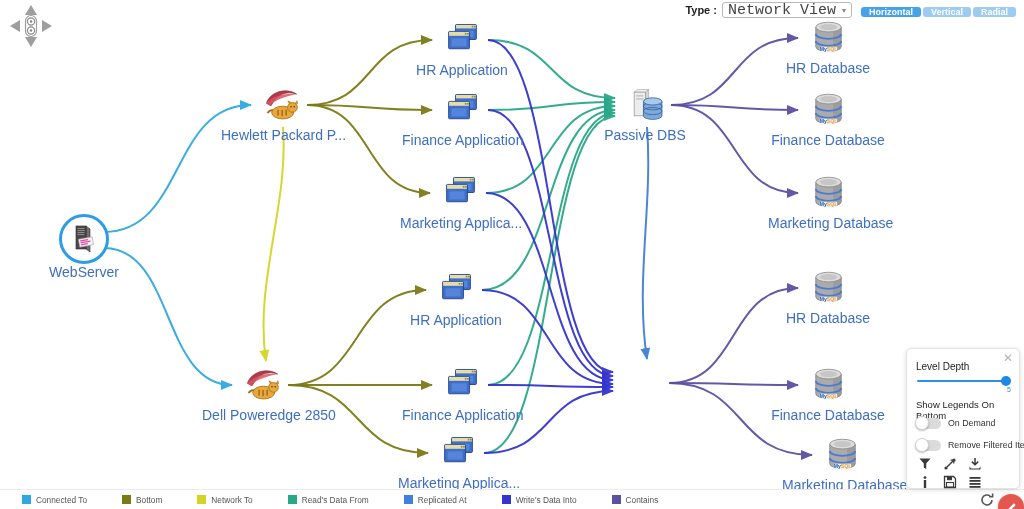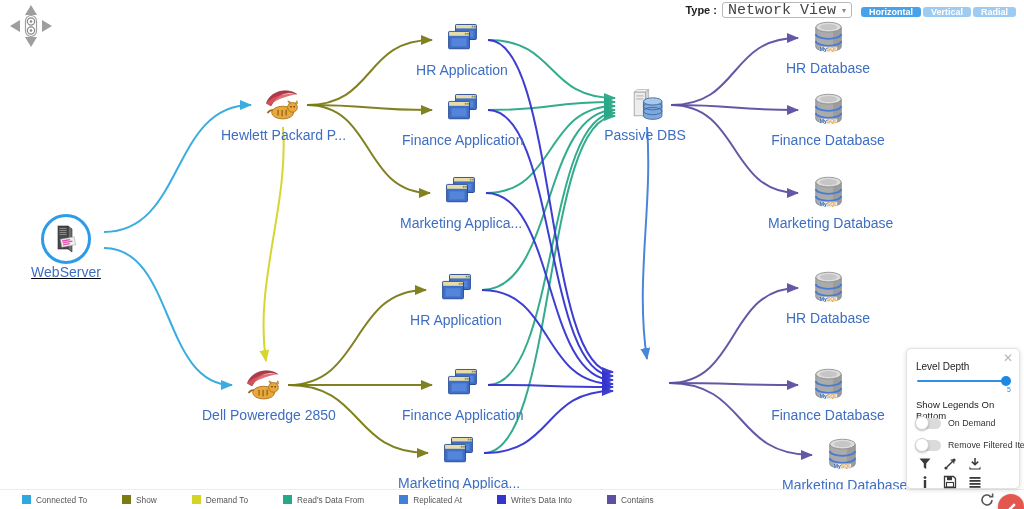--- a/index.html
+++ b/index.html
@@ -164,21 +164,21 @@
     <path d="M484,453 C554.95,453 542.05,391 613,391" fill="none" stroke="#3434CF" stroke-width="2" opacity="0.95" marker-end="url(#arr-writes_data_into)"></path>
     <path d="M647,127 C653,205 635,281 647,359" fill="none" stroke="#4080D8" stroke-width="2" opacity="0.95" marker-end="url(#arr-replicated_at)"></path>
     <path d="M671,105 C740.85,105 728.15,38 798,38" fill="none" stroke="#5B50A2" stroke-width="2" opacity="0.95" marker-end="url(#arr-contains)"></path>
     <path d="M671,105 C740.85,105 728.15,110 798,110" fill="none" stroke="#5B50A2" stroke-width="2" opacity="0.95" marker-end="url(#arr-contains)"></path>
     <path d="M671,105 C740.85,105 728.15,193 798,193" fill="none" stroke="#5B50A2" stroke-width="2" opacity="0.95" marker-end="url(#arr-contains)"></path>
     <path d="M669,383 C739.95,383 727.05,288 798,288" fill="none" stroke="#5B50A2" stroke-width="2" opacity="0.95" marker-end="url(#arr-contains)"></path>
     <path d="M669,383 C739.95,383 727.05,385 798,385" fill="none" stroke="#5B50A2" stroke-width="2" opacity="0.95" marker-end="url(#arr-contains)"></path>
     <path d="M669,383 C747.65,383 733.35,455 812,455" fill="none" stroke="#5B50A2" stroke-width="2" opacity="0.95" marker-end="url(#arr-contains)"></path>
   </svg>
 <div id="nodes">
-    <div class="node selected" style="left: 6px; top: 214px; text-decoration: underline;"><span class="iconwrap"><svg width="32" height="32">
+    <div class="node selected" style="left: 24px; top: 214px;"><span class="iconwrap"><svg width="32" height="32">
           <use xlink:href="#ic-webserver"></use>
         </svg></span><span class="lbl" style="color: rgb(62, 110, 194);">WebServer</span></div>
     <div class="node" style="left: 221px; top: 86px;"><span class="iconwrap"><svg width="37" height="37">
           <use xlink:href="#ic-server"></use>
         </svg></span><span class="lbl" style="color: rgb(62, 110, 194);">Hewlett Packard P...</span></div>
     <div class="node" style="left: 202px; top: 366px;"><span class="iconwrap"><svg width="37" height="37">
           <use xlink:href="#ic-server"></use>
         </svg></span><span class="lbl" style="color: rgb(62, 110, 194);">Dell Poweredge 2850</span></div>
     <div class="node" style="left: 402px; top: 21px;"><span class="iconwrap"><svg width="37" height="37">
           <use xlink:href="#ic-application"></use>
@@ -310,25 +310,25 @@
   </div>
 </div>
 
 <div id="legend">
     <span class="legend-item">
       <span class="legend-swatch" style="background: rgb(47, 168, 223);"></span>
       <span class="legend-label">Connected To</span>
     </span>
     <span class="legend-item">
       <span class="legend-swatch" style="background: rgb(123, 123, 22);"></span>
-      <span class="legend-label">Show</span>
+      <span class="legend-label">Bottom</span>
     </span>
     <span class="legend-item">
       <span class="legend-swatch" style="background: rgb(212, 212, 38);"></span>
-      <span class="legend-label">Demand To</span>
+      <span class="legend-label">Network To</span>
     </span>
     <span class="legend-item">
       <span class="legend-swatch" style="background: rgb(40, 168, 135);"></span>
       <span class="legend-label">Read's Data From</span>
     </span>
     <span class="legend-item">
       <span class="legend-swatch" style="background: rgb(64, 128, 216);"></span>
       <span class="legend-label">Replicated At</span>
     </span>
     <span class="legend-item">

